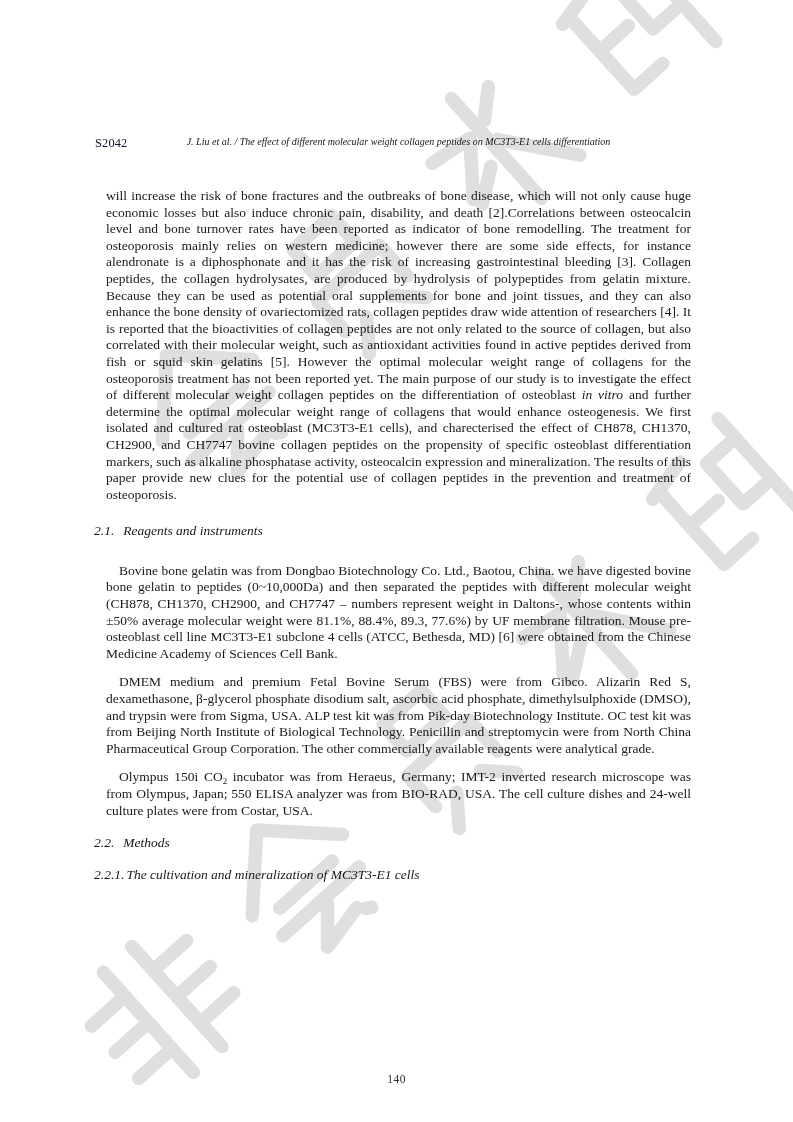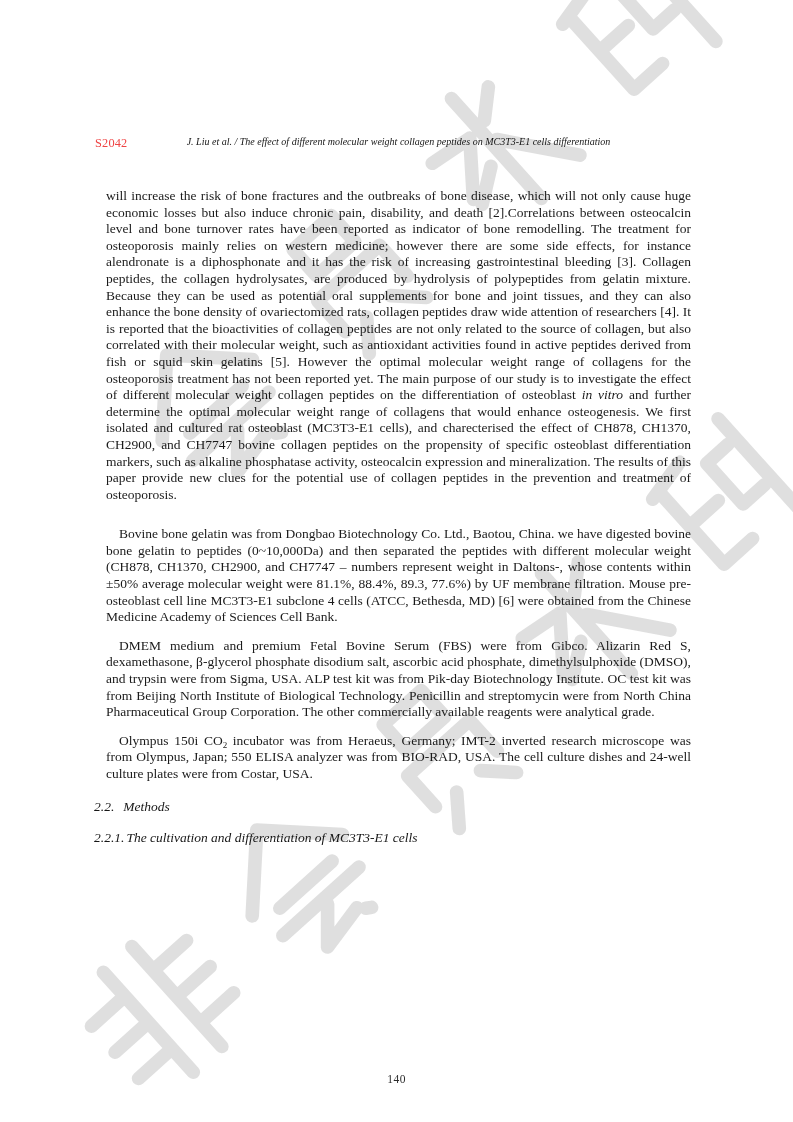--- a/index.html
+++ b/index.html
@@ -14,21 +14,21 @@
   .watermark-svg {
     position:absolute; left:0; top:0; width:793px; height:1122px;
     z-index:0; pointer-events:none;
   }
   .page-header {
     position:absolute; left:94px; top:136px; width:609px; height:16px;
     z-index:1;
   }
   .page-code {
     position:absolute; left:1px; top:0;
-    font-size:12.3px; letter-spacing:.2px; color:#ef4444;
+    font-size:12.3px; letter-spacing:.2px; color:#0f172a;
   }
   .running-title {
     width:100%; text-align:center;
     font-style:italic; font-size:10px; color:#151515;
   }
   .content {
     position:absolute; left:94px; top:176px; width:609px;
     z-index:1;
   }
   .content p {
@@ -100,29 +100,30 @@
 <div class="page-header">
   <span class="page-code">S2042</span>
   <div class="running-title">J. Liu et al. / The effect of different molecular weight collagen peptides on MC3T3-E1 cells differentiation</div>
 </div>
 
 <div class="content">
 
   <p><span>will increase the risk of bone fractures and the outbreaks of bone disease, which will not only cause huge economic losses but also induce chronic pain, disability, and death [2].Correlations between osteocalcin level and bone turnover rates have been reported as indicator of bone remodelling. The treatment for osteoporosis mainly relies on western medicine; however there are some side effects, for instance alendronate is a diphosphonate and it has the risk of increasing gastrointestinal bleeding [3]. Collagen peptides, the collagen hydrolysates, are produced by hydrolysis of polypeptides from gelatin mixture. Because they can be used as potential oral supplements for bone and joint tissues, and they can also enhance the bone density of ovariectomized rats, collagen peptides draw wide attention of researchers [4]. It is reported that the bioactivities of collagen peptides are not only related to the source of collagen, but also correlated with their molecular weight, such as antioxidant activities found in active peptides derived from fish or squid skin gelatins [5]. However the optimal molecular weight range of collagens for the osteoporosis treatment has not been reported yet. The main purpose of our study is to investigate the effect of different molecular weight collagen peptides on the differentiation of osteoblast </span><i>in vitro</i><span> and further determine the optimal molecular weight range of collagens that would enhance osteogenesis. We first isolated and cultured rat osteoblast (MC3T3-E1 cells), and charecterised the effect of CH878, CH1370, CH2900, and CH7747 bovine collagen peptides on the propensity of specific osteoblast differentiation markers, such as alkaline phosphatase activity, osteocalcin expression and mineralization. The results of this paper provide new clues for the potential use of collagen peptides in the prevention and treatment of osteoporosis.</span></p>
 
 
+  <h3 class="subsec first"><span class="hnum-mid">2.1.</span><span>Reagents and instruments</span></h3>
 
   <p class="indent after-head">Bovine bone gelatin was from Dongbao Biotechnology Co. Ltd., Baotou, China. we have digested bovine bone gelatin to peptides (0~10,000Da) and then separated the peptides with different molecular weight (CH878, CH1370, CH2900, and CH7747 – numbers represent weight in Daltons-, whose contents within ±50% average molecular weight were 81.1%, 88.4%, 89.3, 77.6%) by UF membrane filtration. Mouse pre-osteoblast cell line MC3T3-E1 subclone 4 cells (ATCC, Bethesda, MD) [6] were obtained from the Chinese Medicine Academy of Sciences Cell Bank.</p>
 
   <p class="indent">DMEM medium and premium Fetal Bovine Serum (FBS) were from Gibco. Alizarin Red S, dexamethasone, β-glycerol phosphate disodium salt, ascorbic acid phosphate, dimethylsulphoxide (DMSO), and trypsin were from Sigma, USA. ALP test kit was from Pik-day Biotechnology Institute. OC test kit was from Beijing North Institute of Biological Technology. Penicillin and streptomycin were from North China Pharmaceutical Group Corporation. The other commercially available reagents were analytical grade.</p>
 
   <p class="indent"><span>Olympus 150i CO</span><sub>2</sub><span> incubator was from Heraeus, Germany; IMT-2 inverted research microscope was from Olympus, Japan; 550 ELISA analyzer was from BIO-RAD, USA. The cell culture dishes and 24-well culture plates were from Costar, USA.</span></p>
 
   <h3 class="subsec methods"><span class="hnum-mid">2.2.</span><span>Methods</span></h3>
 
-  <h4 class="subsubsec"><span class="hnum-tight">2.2.1.</span><span>The cultivation and differentiation of MC3T3-E1 cells</span></h4>
+  <h4 class="subsubsec"><span class="hnum-tight">2.2.1.</span><span>The cultivation and mineralization of MC3T3-E1 cells</span></h4>
 
 
 </div>
 
 <div class="page-footer">
   <span class="page-number">140</span>
 </div>
 
 </body></html>

